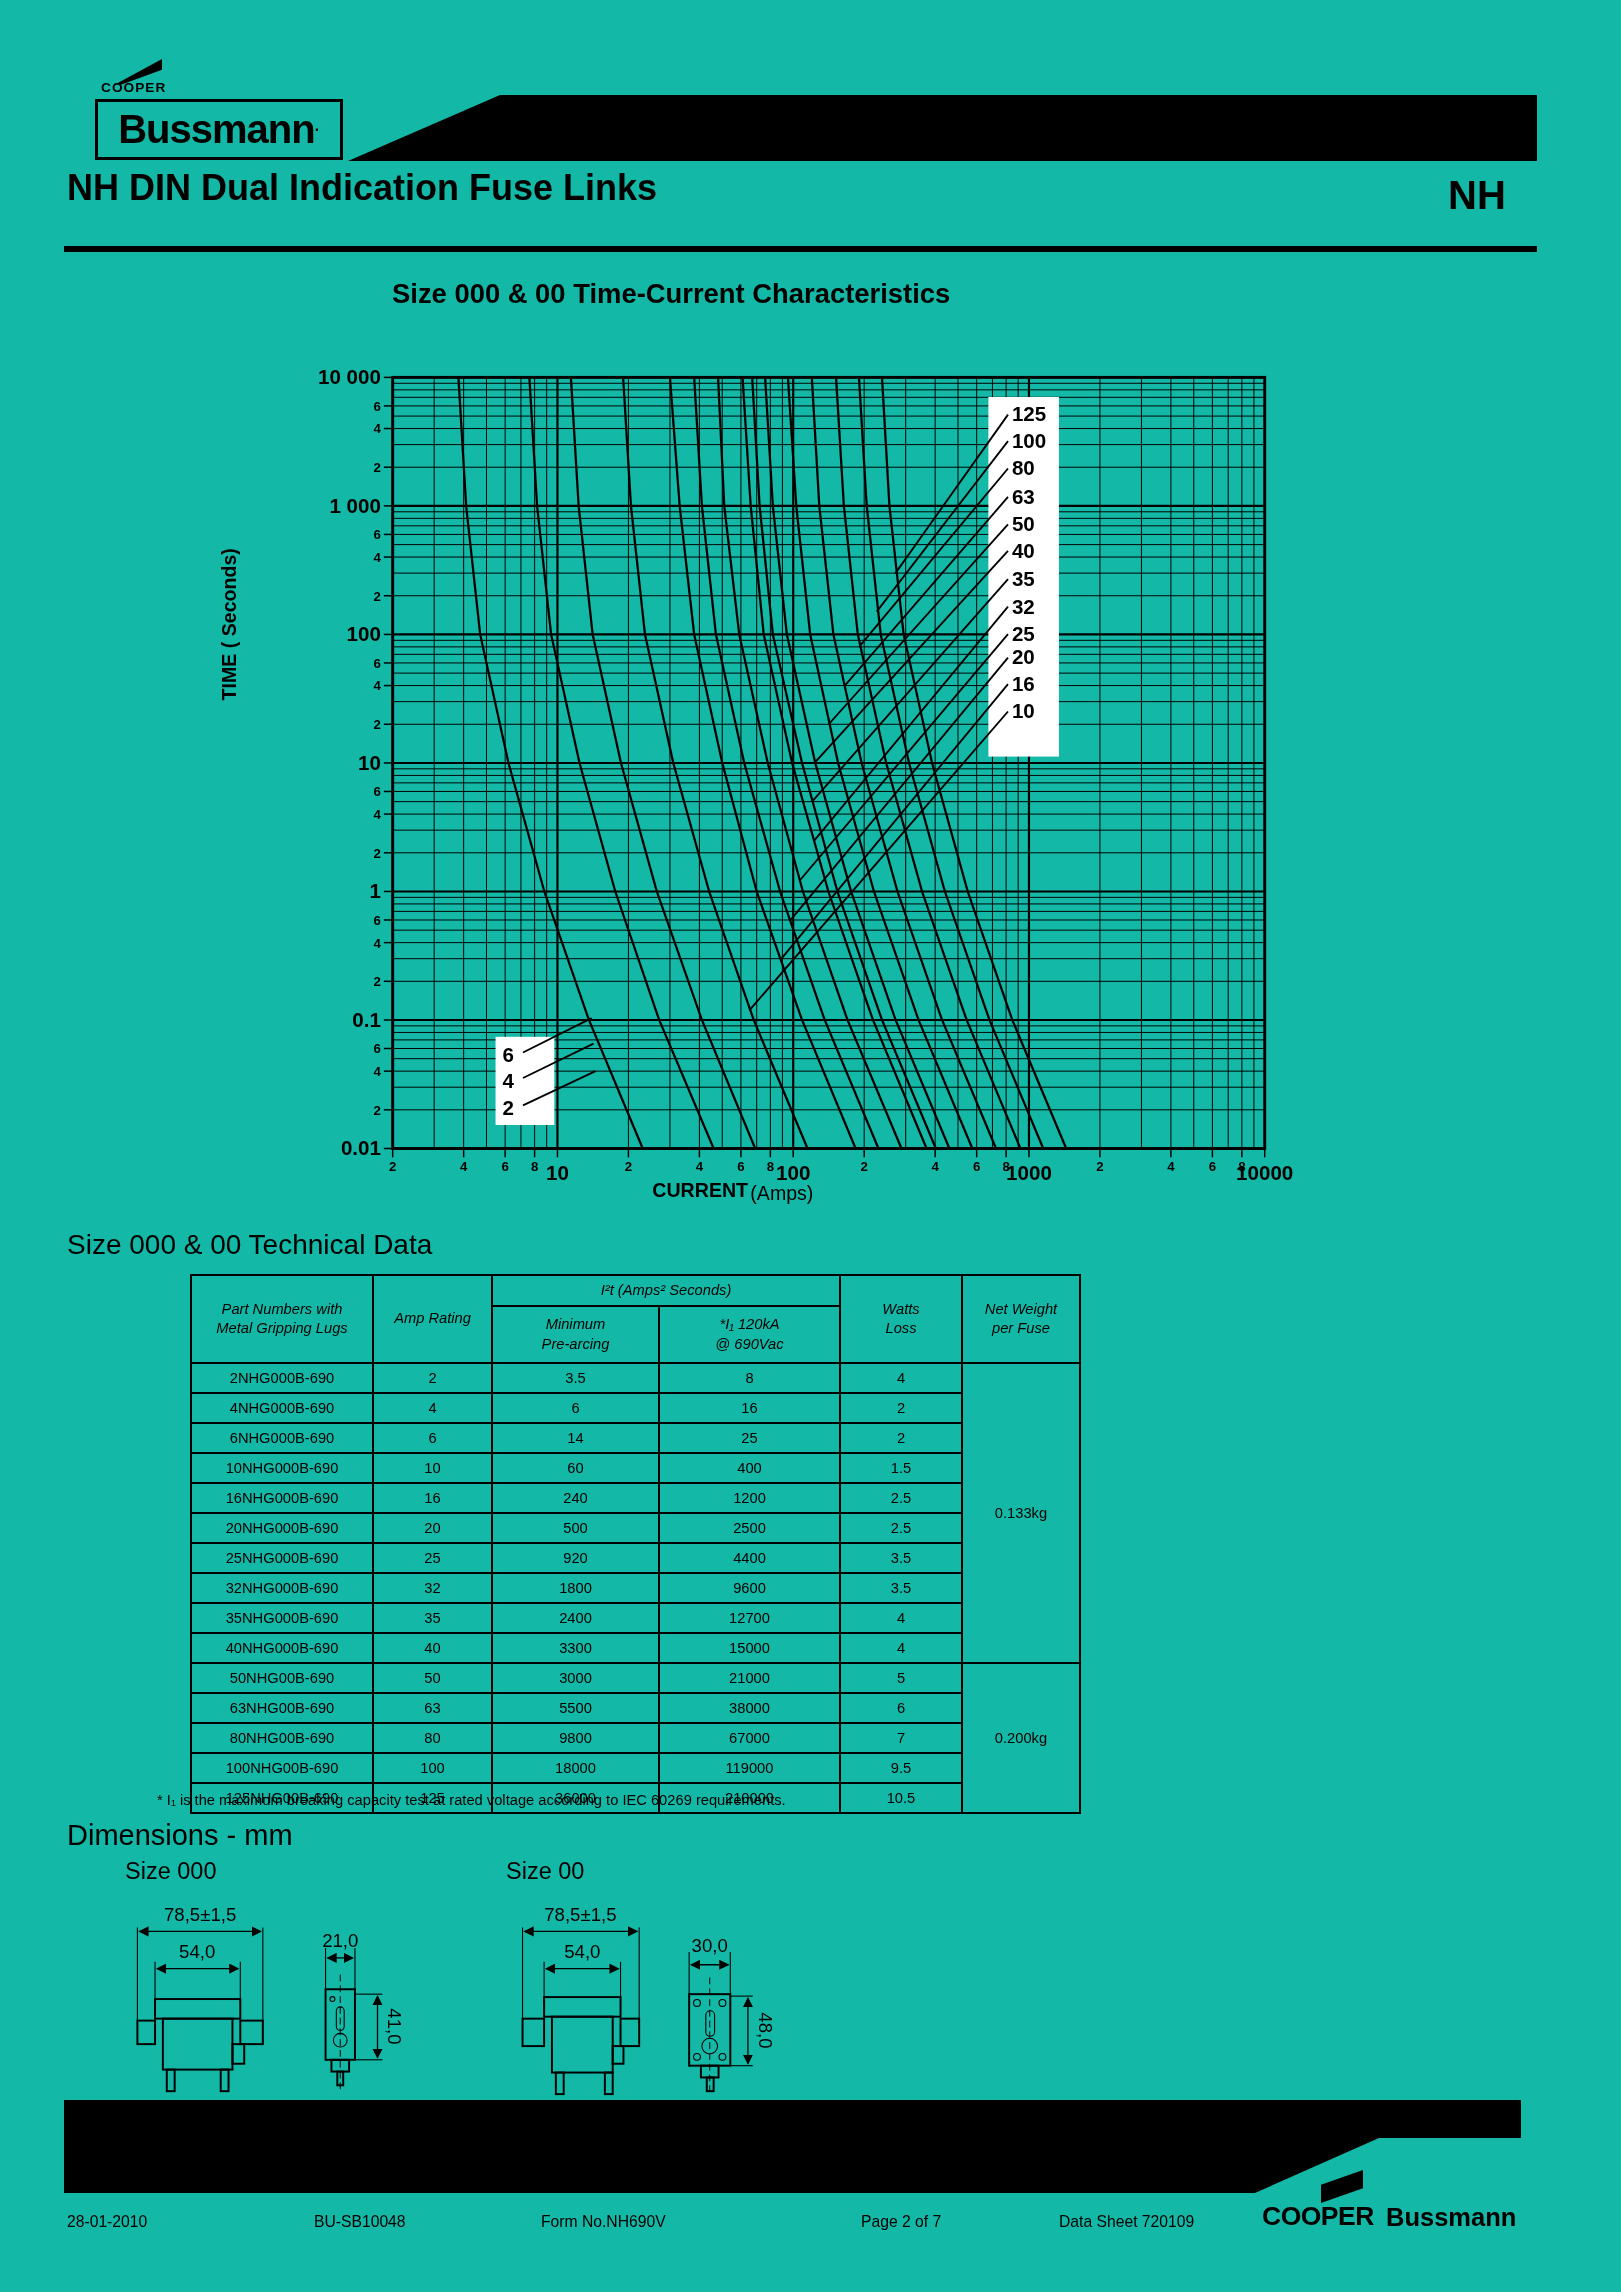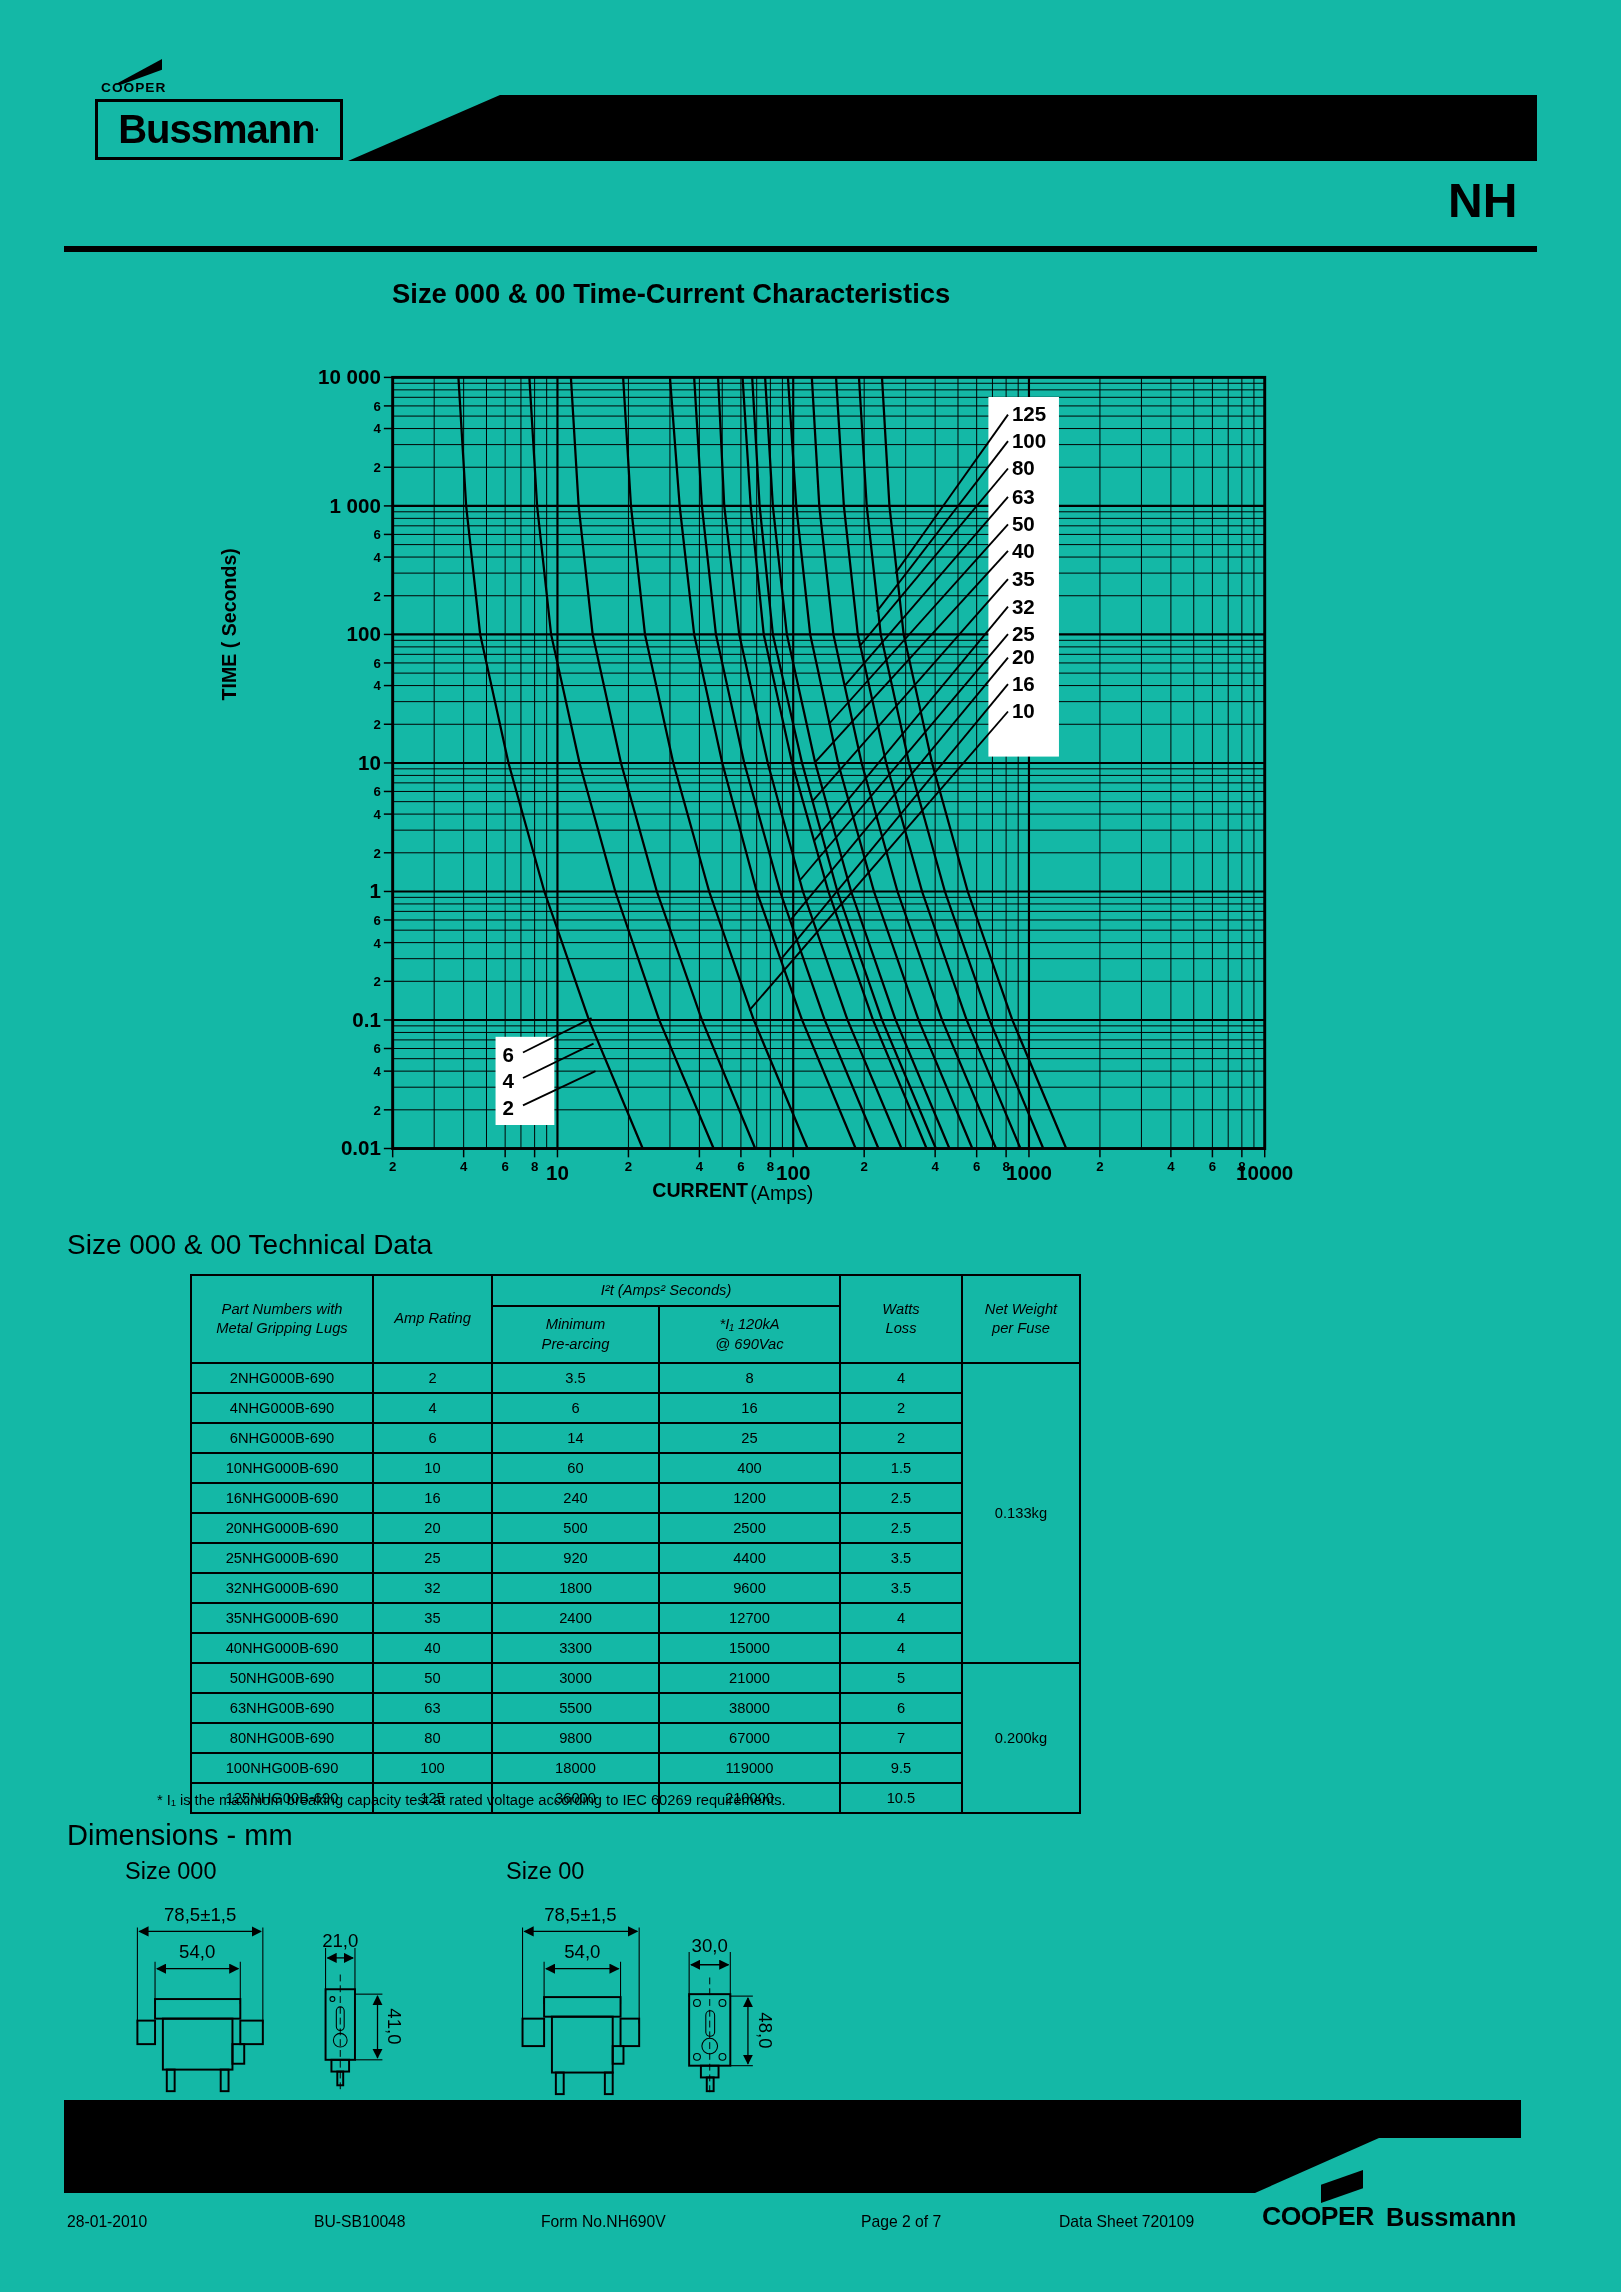--- a/index.html
+++ b/index.html
@@ -11,21 +11,21 @@
   .brand-small{left:101px;top:80px;font-size:13.7px;font-weight:800;letter-spacing:1px;}
   .leaf-top{left:115px;top:59px;width:47px;height:25.5px;background:#000;
             clip-path:polygon(0 100%,100% 0,100% 42%,14% 100%);}
   .bussmann-box{left:95px;top:99px;width:248px;height:61px;border:3.9px solid #000;
                 box-sizing:border-box;display:flex;align-items:center;justify-content:center;}
   .bussmann-box .logo{font-size:40px;font-weight:800;letter-spacing:-1px;}
   .bussmann-box .mark{font-size:15.7px;vertical-align:super;font-weight:800;}
   .banner{left:348px;top:95px;width:1189px;height:66px;background:#000;
           clip-path:polygon(152px 0,100% 0,100% 100%,0 100%);}
   .doc-title{left:67px;top:167px;font-size:36px;font-weight:700;letter-spacing:0;}
-  .nh-code{left:1448px;top:173px;font-size:48px;font-weight:700;}
+  .nh-code{left:1448px;top:173px;font-size:40px;font-weight:700;}
   .doc-subtitle{left:67px;top:208px;font-size:27.4px;font-weight:700;}
   .header-rule{left:64px;top:246px;width:1473px;height:5.9px;background:#000;}
 
   
   .chart-title{left:392px;top:278px;width:784px;text-align:left;font-size:27.4px;font-weight:700;}
   #tcc{left:216px;top:348px;}
   #tcc text{font-family:"Liberation Sans",sans-serif;fill:#000;}
   #tcc .maj{font-size:21px;font-weight:bold;}
   #tcc .min{font-size:13.5px;font-weight:bold;}
   #tcc .leg{font-size:21px;font-weight:bold;}
@@ -69,20 +69,21 @@
 
 <div class="page">
 
   <div class="abs leaf-top"></div>
   <div class="abs brand-small">COOPER</div>
   <div class="abs bussmann-box">
     <span class="logo">Bussmann</span>
       <span class="mark">·</span>
   </div>
   <div class="abs banner"></div>
+  <div class="abs doc-title">NH DIN Dual Indication Fuse Links</div>
   <div class="abs nh-code">NH</div>
   <div class="abs header-rule"></div>
 
   <div class="abs chart-title">Size 000 &amp; 00 Time-Current Characteristics</div>
 
   <svg id="tcc" class="abs" width="1147" height="874" viewBox="0 0 1170 892">
     <defs>
       <clipPath id="pclip">
           <rect x="180" y="30" width="890" height="787"></rect>
         </clipPath>

